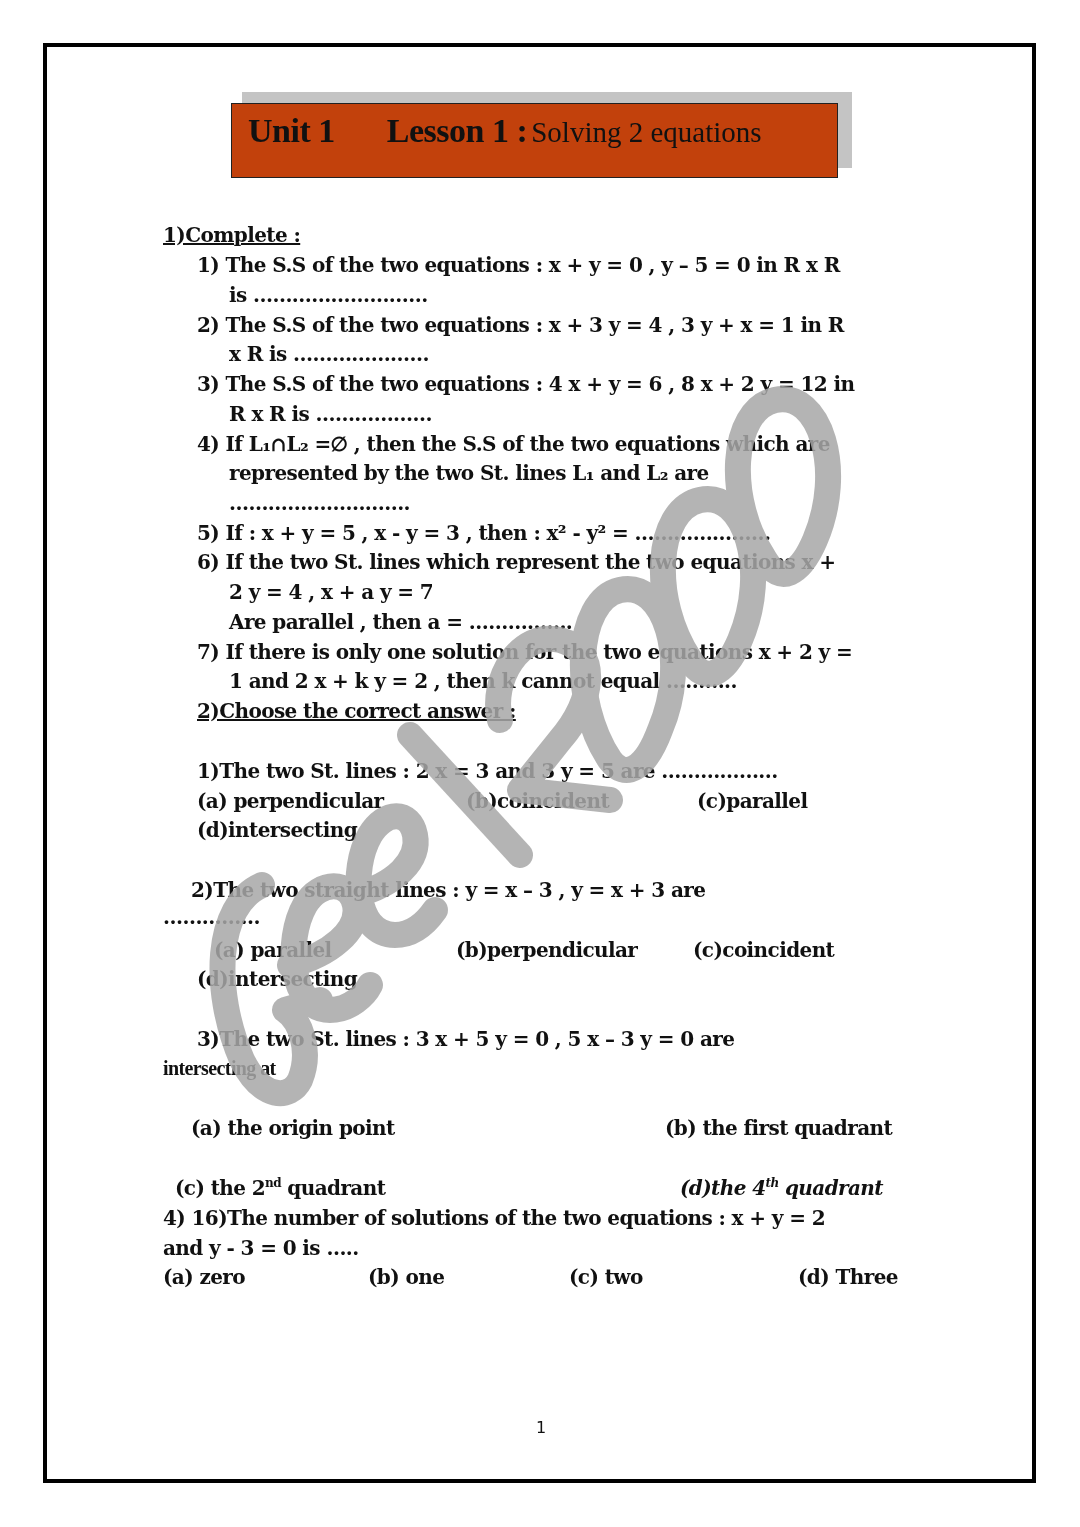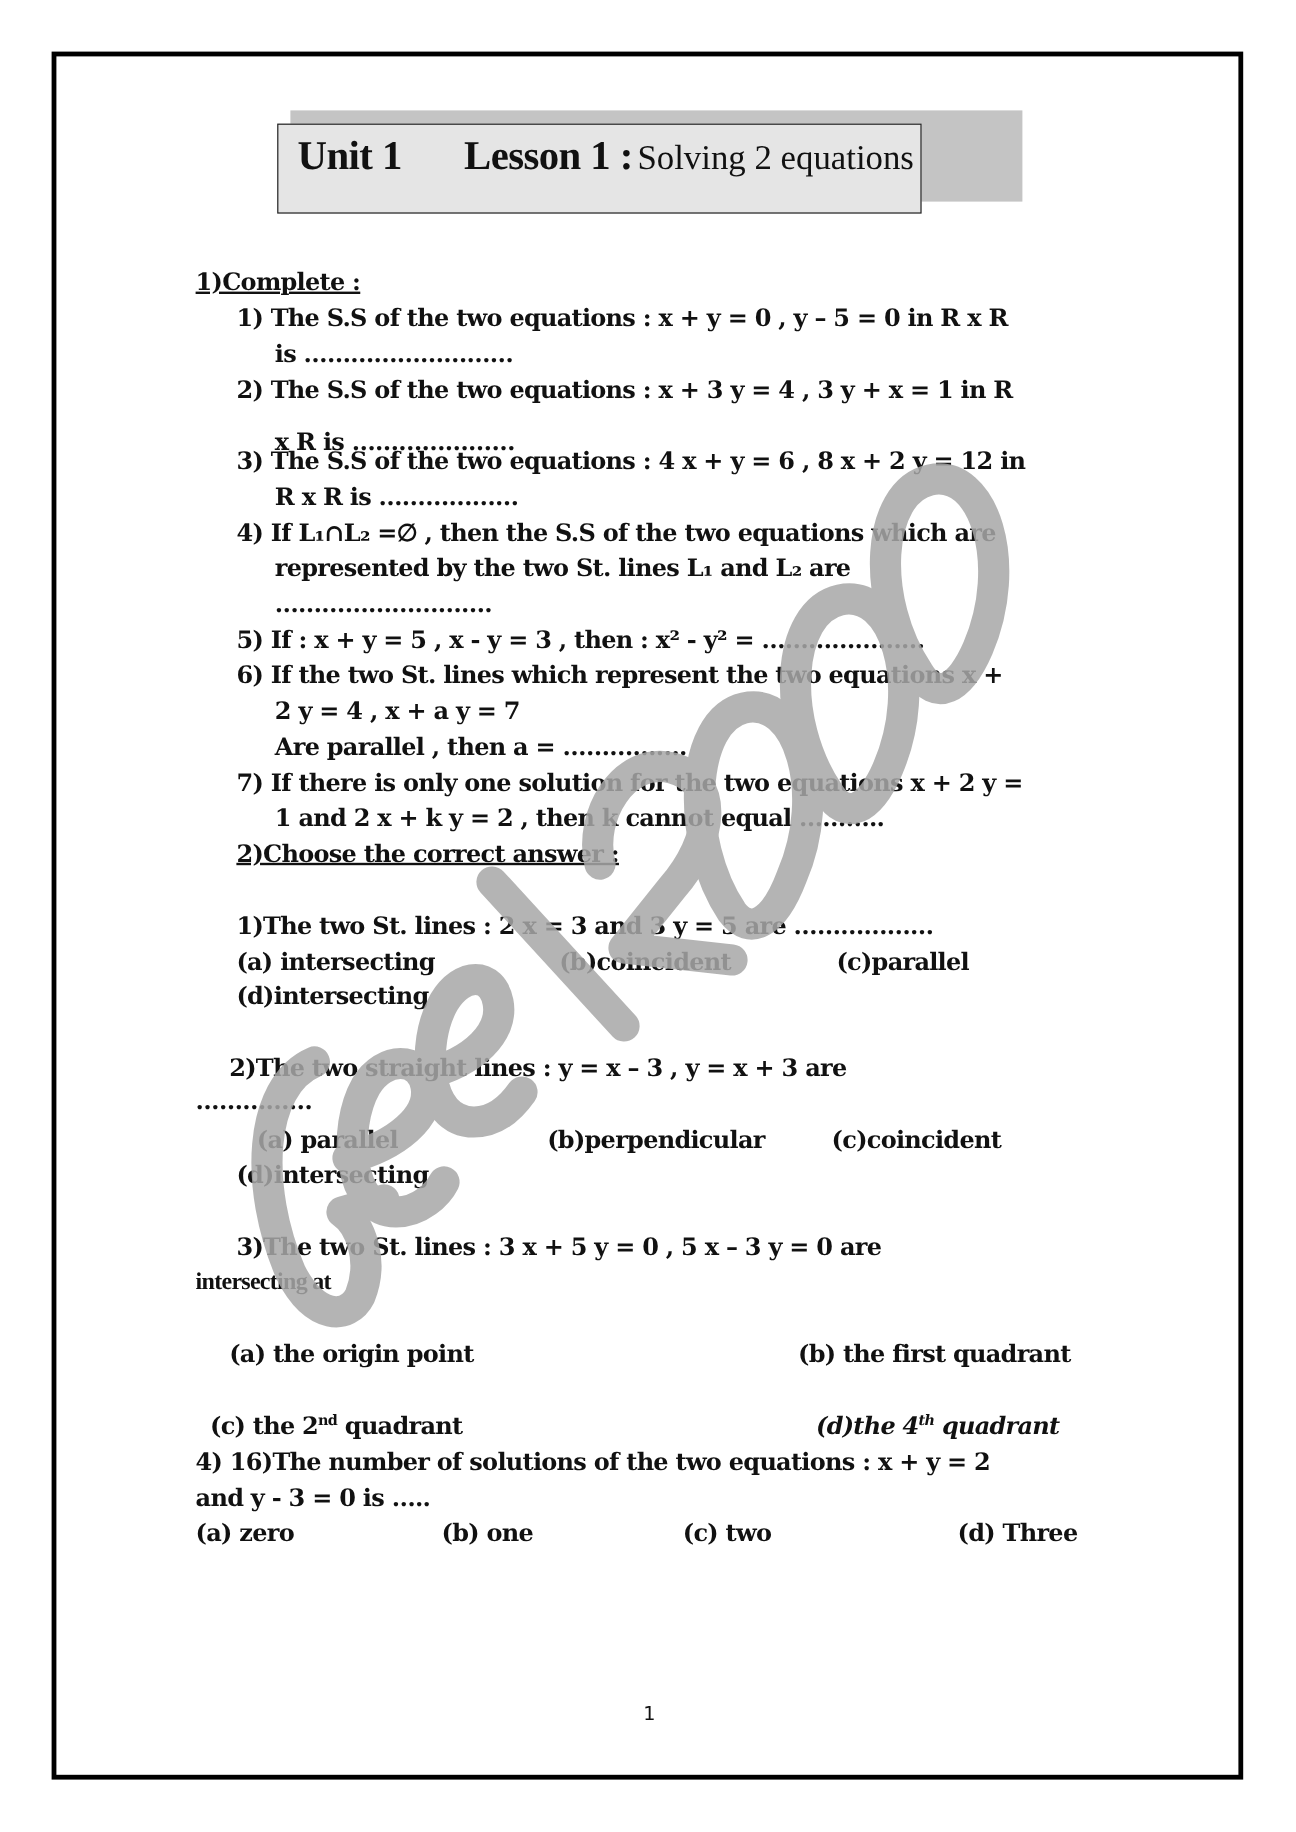--- a/index.html
+++ b/index.html
@@ -1,22 +1,22 @@
 <!DOCTYPE html>
 <html><head>
 <meta charset="utf-8">
 <style>
   html, body { margin: 0; padding: 0; background: #ffffff; }
   body { width: 1080px; height: 1527px; position: relative; overflow: hidden;
          font-family: "DejaVu Serif", "Liberation Serif", serif; color: #111; }
   .page-border { position: absolute; left: 43px; top: 43px; width: 985px; height: 1432px;
                  border: 4px solid #000; }
   .title-shadow { position: absolute; left: 242px; top: 92px; width: 610px; height: 76px; background: #c4c4c4; }
-  .title-box { position: absolute; left: 231px; top: 103px; width: 537px; height: 75px;
-               background: #e5e5e5; border: 1.5px solid #222; box-sizing: border-box; }
+  .title-box { position: absolute; left: 231px; top: 103px; width: 607px; height: 75px;
+               background: #c2410c; border: 1.5px solid #222; box-sizing: border-box; }
   .title-text { position: absolute; left: 16px; top: 8px; white-space: nowrap;
                 font-family: "Liberation Serif", serif; }
   .t-unit { font-size: 34px; font-weight: bold; letter-spacing: -0.5px; }
   .t-lesson { font-size: 34px; font-weight: bold; margin-left: 52px; letter-spacing: -0.5px; }
   .t-sub { font-size: 29px; font-weight: normal; }
 
   .content { position: absolute; left: 0; top: 0; width: 1080px; }
   .line { position: absolute; white-space: nowrap; font-weight: bold;
           font-family: "DejaVu Serif", serif; font-size: 20px; letter-spacing: -0.6px;
           transform-origin: left top; }
@@ -41,42 +41,42 @@
 </div>
 
 <div class="content">
 
   <div class="line u" style="left:163px; top:223px;">1)Complete :</div>
 
   <div class="line" style="left:197px; top:253px;">1) The S.S of the two  equations  :  x + y = 0  , y – 5 = 0  in R x R</div>
   <div class="line" style="left:229px; top:283px;">is  ………………………</div>
 
   <div class="line" style="left:197px; top:313px;">2) The S.S of the two equations  :  x + 3  y = 4  ,  3 y + x = 1  in R</div>
-  <div class="line" style="left:229px; top:356px;">x R is  …………………</div>
+  <div class="line" style="left:229px; top:342px;">x R is  …………………</div>
 
   <div class="line" style="left:197px; top:372px;">3) The S.S of the two equations : 4 x + y = 6  ,  8 x  + 2 y  = 12  in</div>
   <div class="line" style="left:229px; top:402px;">R x R is  ………………</div>
 
   <div class="line" style="left:197px; top:432px;">4) If L₁∩L₂  =∅  , then the S.S of the two equations which are</div>
   <div class="line" style="left:229px; top:461px;">represented by the two St. lines L₁ and L₂ are</div>
   <div class="line" style="left:229px; top:491px;">……………………….</div>
 
   <div class="line" style="left:197px; top:521px;">5) If : x  +  y  = 5  ,  x  -  y  =  3   , then : x²  -  y²  =  …………………</div>
 
   <div class="line" style="left:197px; top:550px;">6) If the two St. lines which represent the two equations  x  +</div>
   <div class="line" style="left:229px; top:580px;">2 y  =  4 ,  x  + a y  = 7</div>
   <div class="line" style="left:229px; top:610px;">Are parallel , then a  =  …………….</div>
 
   <div class="line" style="left:197px; top:640px;text-align:right;">7) If there is only one solution for the two equations  x  + 2 y =</div>
   <div class="line" style="left:229px; top:669px;">1  and  2 x + k y = 2 , then  k  cannot  equal   ………..</div>
 
   <div class="line u" style="left:197px; top:699px;">2)Choose the correct answer  :</div>
 
   <div class="line" style="left:197px; top:759px;">1)The two St. lines : 2 x = 3  and  3 y = 5  are  ………………</div>
-  <div class="line" style="left:197px; top:789px;">(a) intersecting</div>
+  <div class="line" style="left:197px; top:789px;">(a) perpendicular</div>
   <div class="line" style="left:466px; top:789px;">(b)coincident</div>
   <div class="line" style="left:697px; top:789px;">(c)parallel</div>
   <div class="line" style="left:197px; top:818px;">(d)intersecting</div>
 
   <div class="line" style="left:191px; top:878px;">2)The two straight lines :   y = x – 3    ,   y  =  x  +  3  are</div>
   <div class="line" style="left:163px; top:905px;">……………</div>
   <div class="line" style="left:197px; top:938px;margin-left:17px;">(a) parallel</div>
   <div class="line" style="left:456px; top:938px;">(b)perpendicular</div>
   <div class="line" style="left:693px; top:938px;">(c)coincident</div>
   <div class="line" style="left:197px; top:967px;">(d)intersecting</div>

